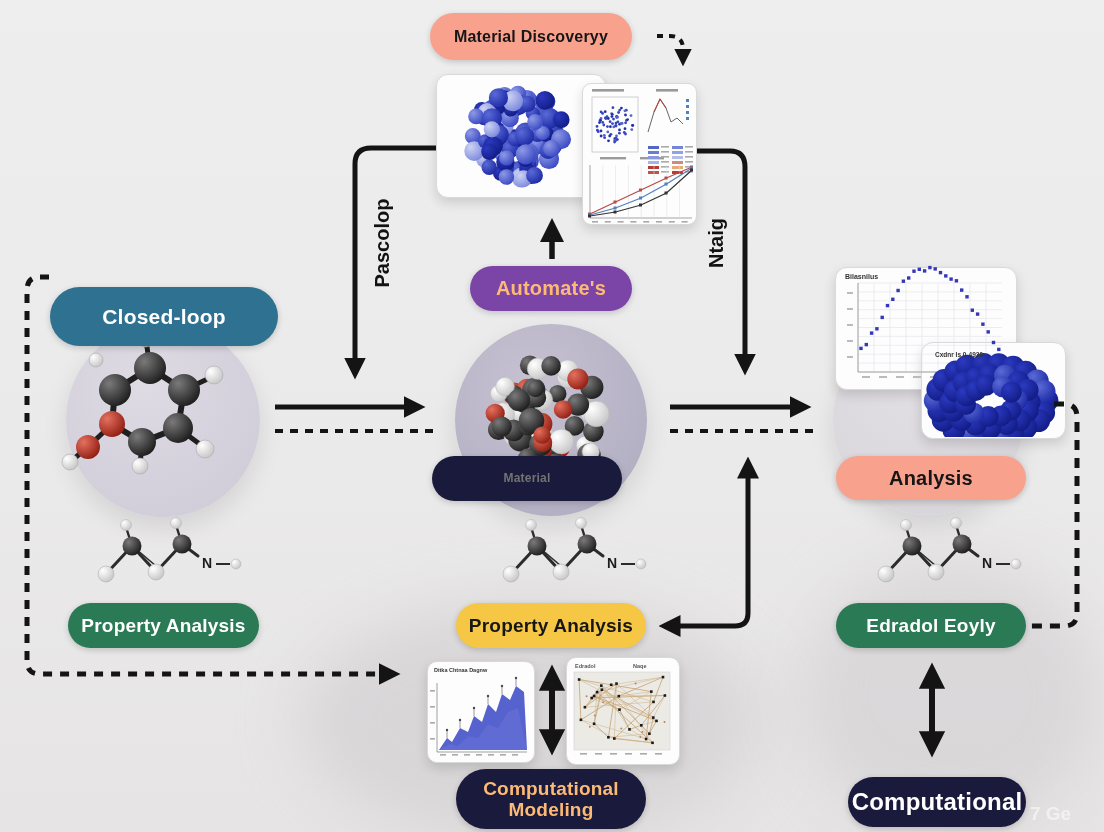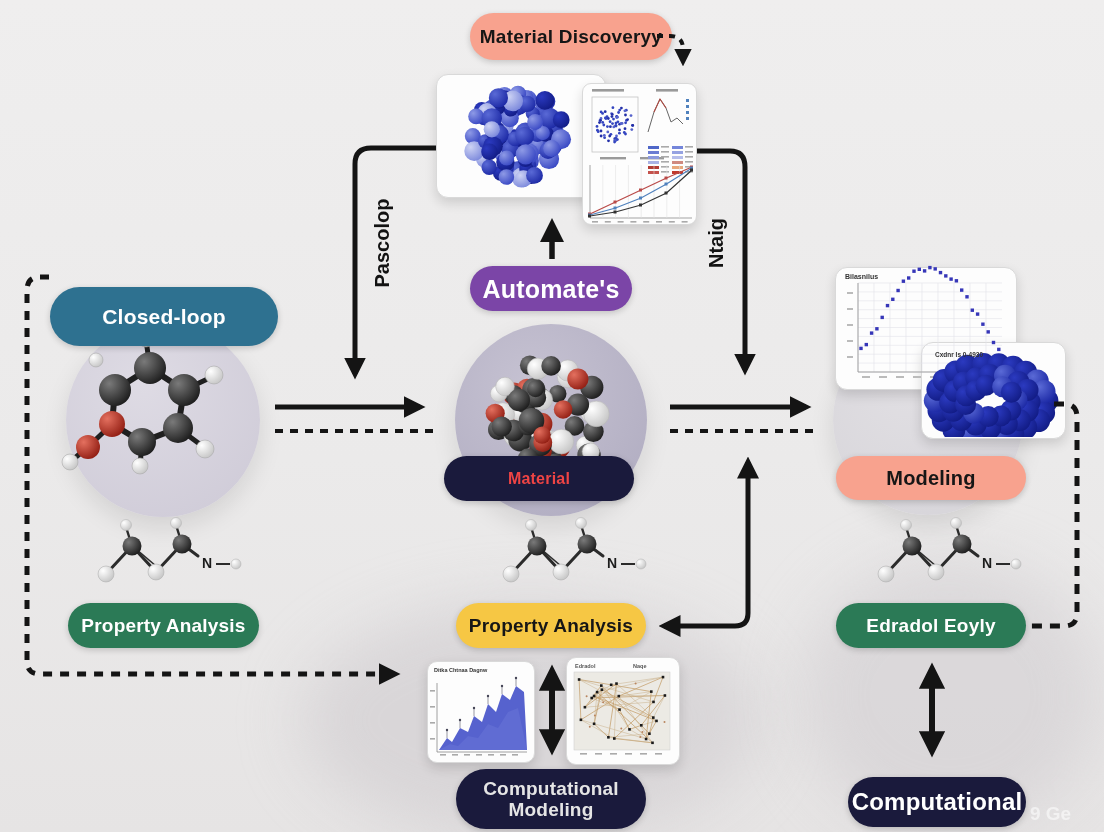--- a/index.html
+++ b/index.html
@@ -656,41 +656,41 @@
         <circle cx="640.3" cy="737.1" r="1.0" fill="#b9855f"></circle>
         <rect x="580.0" y="753.0" width="7" height="1.6" fill="#aaa"></rect>
         <rect x="595.0" y="753.0" width="7" height="1.6" fill="#aaa"></rect>
         <rect x="610.0" y="753.0" width="7" height="1.6" fill="#aaa"></rect>
         <rect x="625.0" y="753.0" width="7" height="1.6" fill="#aaa"></rect>
         <rect x="640.0" y="753.0" width="7" height="1.6" fill="#aaa"></rect>
         <rect x="655.0" y="753.0" width="7" height="1.6" fill="#aaa"></rect>
       </g>
   </svg>
 
-  <div class="pill" style="left: 470px; top: 13px; width: 202px; height: 47px; font-size: 19px; background-color: rgb(248, 162, 142); color: rgb(22, 22, 22);">Material Discoveryy</div>
+  <div class="pill" style="left: 430px; top: 13px; width: 202px; height: 47px; font-size: 16px; background-color: rgb(248, 162, 142); color: rgb(22, 22, 22);">Material Discoveryy</div>
   <div class="pill" style="left: 50px; top: 247px; width: 228px; height: 59px; font-size: 21px; background-color: rgb(46, 113, 144); color: rgb(255, 255, 255); margin-top: 40px;">Closed-loop</div>
-  <div class="pill" style="left: 470px; top: 266px; width: 162px; height: 45px; font-size: 25px; background-color: rgb(123, 69, 167); color: #ffffff;">Automate's</div>
-  <div class="pill" style="left: 444px; top: 456px; width: 190px; height: 45px; font-size: 16px; background-color: rgb(26, 26, 60); color: #ef4444;">Material</div>
+  <div class="pill" style="left: 470px; top: 266px; width: 162px; height: 45px; font-size: 20px; background-color: rgb(123, 69, 167); color: #fdba74;">Automate's</div>
+  <div class="pill" style="left: 432px; top: 456px; width: 190px; height: 45px; font-size: 12px; background-color: rgb(26, 26, 60); color: #737373;">Material</div>
   <div class="pill" style="left: 68px; top: 603px; width: 191px; height: 45px; font-size: 19px; background-color: rgb(43, 122, 86); color: rgb(255, 255, 255);">Property Analysis</div>
   <div class="pill" style="left: 456px; top: 603px; width: 190px; height: 45px; font-size: 19px; background-color: rgb(246, 199, 68); color: rgb(22, 22, 22);">Property Analysis</div>
-  <div class="pill" style="left: 836px; top: 456px; width: 190px; height: 44px; font-size: 20px; background-color: rgb(248, 162, 142); color: rgb(22, 22, 22);">Modeling</div>
+  <div class="pill" style="left: 836px; top: 456px; width: 190px; height: 44px; font-size: 20px; background-color: rgb(248, 162, 142); color: rgb(22, 22, 22);">Analysis</div>
   <div class="pill" style="left: 836px; top: 603px; width: 190px; height: 45px; font-size: 19px; background-color: rgb(43, 122, 86); color: rgb(255, 255, 255);">Edradol Eoyly</div>
-  <div class="pill" style="left: 456px; top: 769px; width: 190px; height: 60px; font-size: 19px; padding: 0px 28px; box-sizing: border-box; background-color: rgb(26, 26, 60); color: #e5e5e5;">Computational Modeling</div>
+  <div class="pill" style="left: 456px; top: 769px; width: 190px; height: 60px; font-size: 19px; padding: 0px 28px; box-sizing: border-box; background-color: rgb(26, 26, 60); color: #fdba74;">Computational Modeling</div>
   <div class="pill" style="left: 848px; top: 777px; width: 178px; height: 50px; font-size: 24px; background-color: rgb(26, 26, 60); color: rgb(255, 255, 255);">Computational</div>
 
   <div class="vlabel" style="left:314px;top:230px;width:140px;height:26px;">Pascolop</div>
   <div class="vlabel" style="left:648px;top:230px;width:140px;height:26px;">Ntaig</div>
 
   <div class="tiny-title" style="left:845px;top:273px;font-size:7px;">Bilasnilus</div>
   <div class="tiny-title" style="left:935px;top:351px;font-size:6.5px;">Cxdnr Is 0-4930</div>
   <div class="tiny-title" style="left:434px;top:667px;font-size:5.5px;">Ditka Chtnaa Dagnw</div>
   <div class="tiny-title" style="left:575px;top:663px;font-size:5.5px;color:#555;">Edradol</div>
   <div class="tiny-title" style="left:633px;top:663px;font-size:5.5px;color:#555;">Naqe</div>
 
-  <div class="watermark" style="left:1030px;top:803px;">9 Ge</div>
+  <div class="watermark" style="left:1030px;top:803px;">7 Ge</div>
 
   <svg id="svg-arrows" class="layer" width="1104" height="832" viewBox="0 0 1104 832">
     <defs>
       <marker id="ah" viewBox="0 0 10 10" refX="7.5" refY="5" markerWidth="4.4" markerHeight="4.4" orient="auto-start-reverse">
         <path d="M0,0 L10,5 L0,10 z" fill="#141414"></path>
       </marker>
     </defs>
     <g stroke="#141414" fill="none" stroke-linejoin="round">
       <path d="M436,148 L371,148 Q355,148 355,164 L355,374" stroke-width="5" marker-end="url(#ah)"></path>
       <path d="M697,151 L730,151 Q745,151 745,167 L745,370" stroke-width="5" marker-end="url(#ah)"></path>

